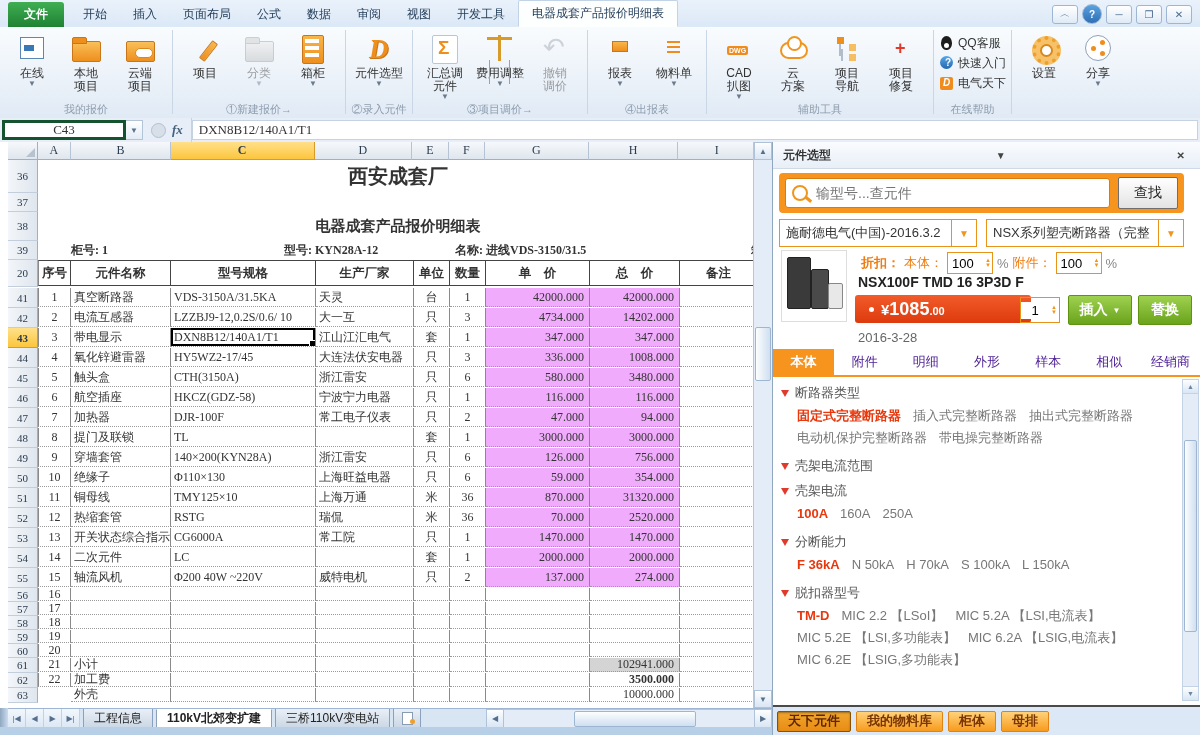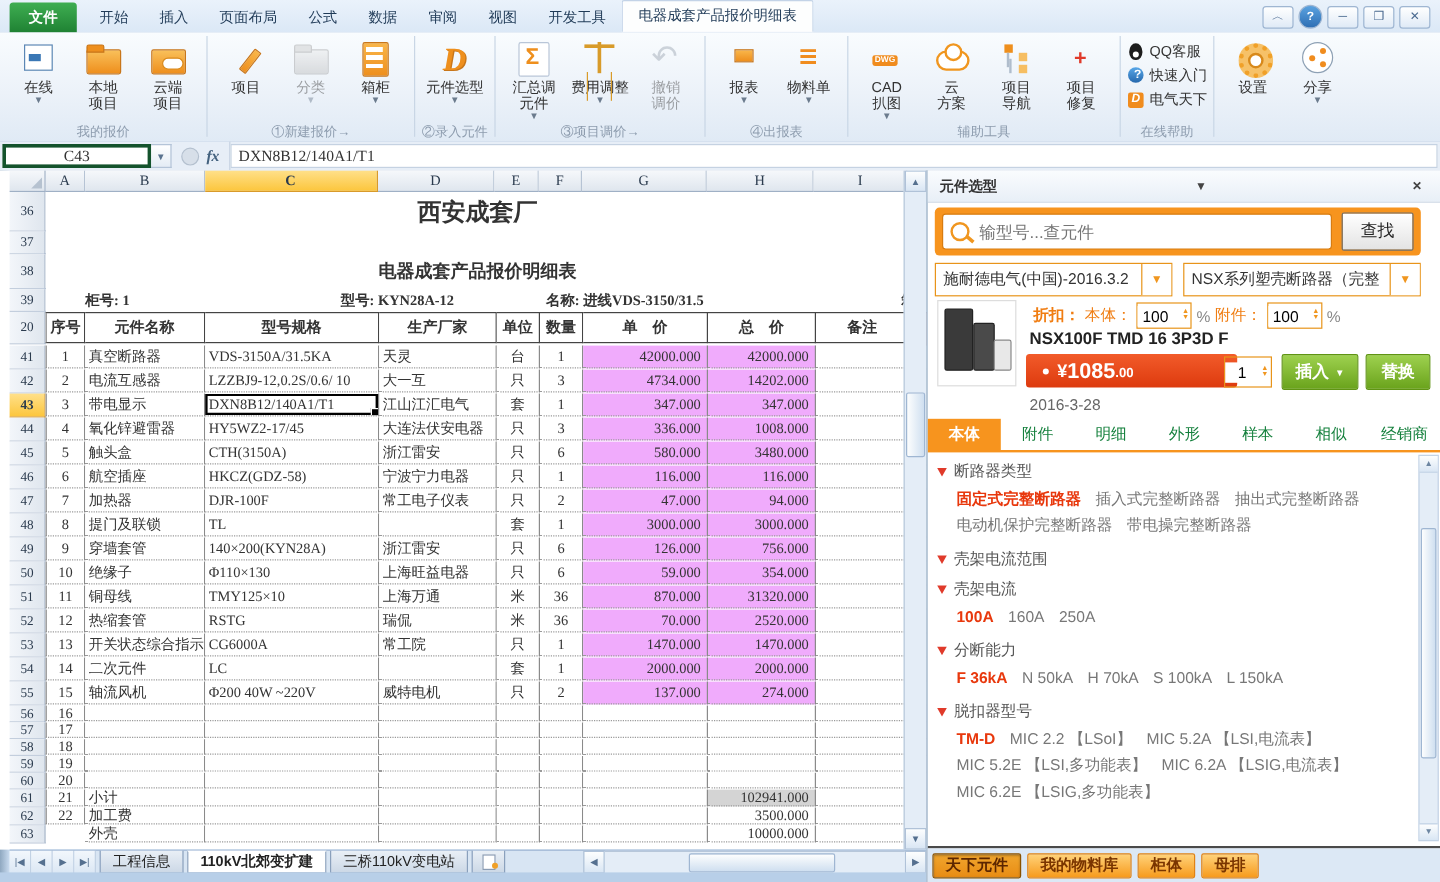--- a/index.html
+++ b/index.html
@@ -195,21 +195,21 @@
   .qtybox{position:absolute;left:247px;top:155px;width:38px;height:24px;border:1px solid #e8941a;display:flex;align-items:center}
   .qtybox input{width:24px;border:none;outline:none;text-align:center;font-size:13px;font-family:"Liberation Sans",sans-serif}
   .greenbtn{position:absolute;top:153px;height:28px;background:linear-gradient(#9ed14f,#6fa821);
         background:linear-gradient(#9ed14f,#6aa31c);border:1px solid #5f9413;border-radius:2px;color:#fff;font-weight:bold;
         font-size:14px;display:flex;align-items:center;justify-content:center;gap:5px}
   .greenbtn .wdarr{font-size:8px}
   .insertbtn{left:295px;width:62px}
   .replacebtn{left:365px;width:52px}
   .proddate{position:absolute;left:85px;top:188px;color:#666;font-size:13px}
   .ptabs{position:absolute;left:0;top:207px;width:428px;height:26px;display:flex;border-bottom:2px solid #f7941e}
-  .ptab{flex:1;display:flex;align-items:center;justify-content:center;font-size:13px;color:#15803d}
+  .ptab{flex:1;display:flex;align-items:center;justify-content:center;font-size:13px;color:#4c1d95}
   .ptab.active{background:#f7941e;color:#fff;font-weight:bold}
   .filters{position:absolute;left:0;top:235px;width:410px;height:325px;overflow:hidden;padding-left:8px;box-sizing:border-box}
   .fsec{margin-top:7px}
   .fhead{display:flex;align-items:center;gap:6px;color:#555;font-size:13px}
   .fhead::before{content:"";border-top:7px solid #e03a2a;border-left:4px solid transparent;border-right:4px solid transparent}
   .fopts{padding:3px 0 1px 16px;line-height:21px}
   .fopt{display:inline-block;margin-right:12px;color:#777;font-size:13px}
   .fopt.sel{color:#e8380d;font-weight:bold}
   .fscroll{position:absolute;right:2px;top:237px;width:15px;height:320px;background:#e4edf7;border:1px solid #c3d3e5}
   .fscroll .fa{height:13px;display:flex;align-items:center;justify-content:center;font-size:7px;color:#6d86a2;
@@ -732,21 +732,21 @@
       </div>
       <div class="grow">
         <div class="gut" style="height: 14px;">62</div>
         <div class="cell ctr cfirst" style="width: 33px; height: 14px;">22</div>
         <div class="cell " style="width: 100px; height: 14px;">加工费</div>
         <div class="cell " style="width: 145px; height: 14px;"></div>
         <div class="cell " style="width: 98px; height: 14px;"></div>
         <div class="cell ctr" style="width: 36px; height: 14px;"></div>
         <div class="cell ctr" style="width: 36px; height: 14px;"></div>
         <div class="cell rgt" style="width: 104px; height: 14px;"></div>
-        <div class="cell rgt" style="width: 90px; height: 14px;">3500.000</div>
+        <div class="cell rgt" style="width: 90px; height: 14px; font-weight: bold;">3500.000</div>
         <div class="cell " style="width: 78px; height: 14px;"></div>
         <div class="pj" style="height: 14px; background: rgb(216, 207, 232);"></div>
       </div>
       <div class="grow">
         <div class="gut" style="height: 14px;">63</div>
         <div class="cell ctr cfirst" style="width: 33px; height: 14px; margin-top: 48px;">23</div>
         <div class="cell " style="width: 100px; height: 14px;">外壳</div>
         <div class="cell " style="width: 145px; height: 14px;"></div>
         <div class="cell " style="width: 98px; height: 14px;"></div>
         <div class="cell ctr" style="width: 36px; height: 14px;"></div>

